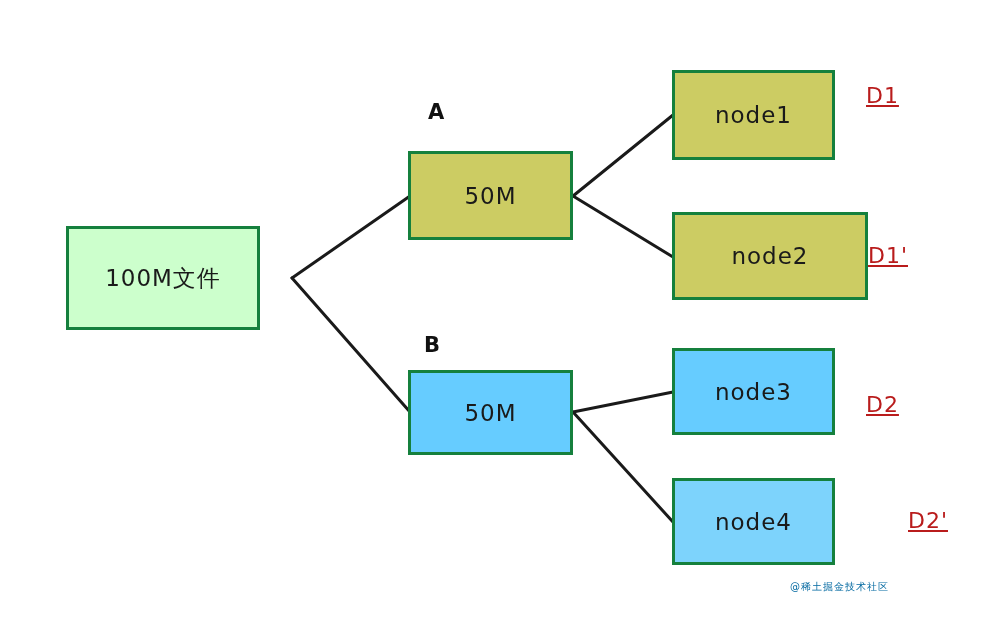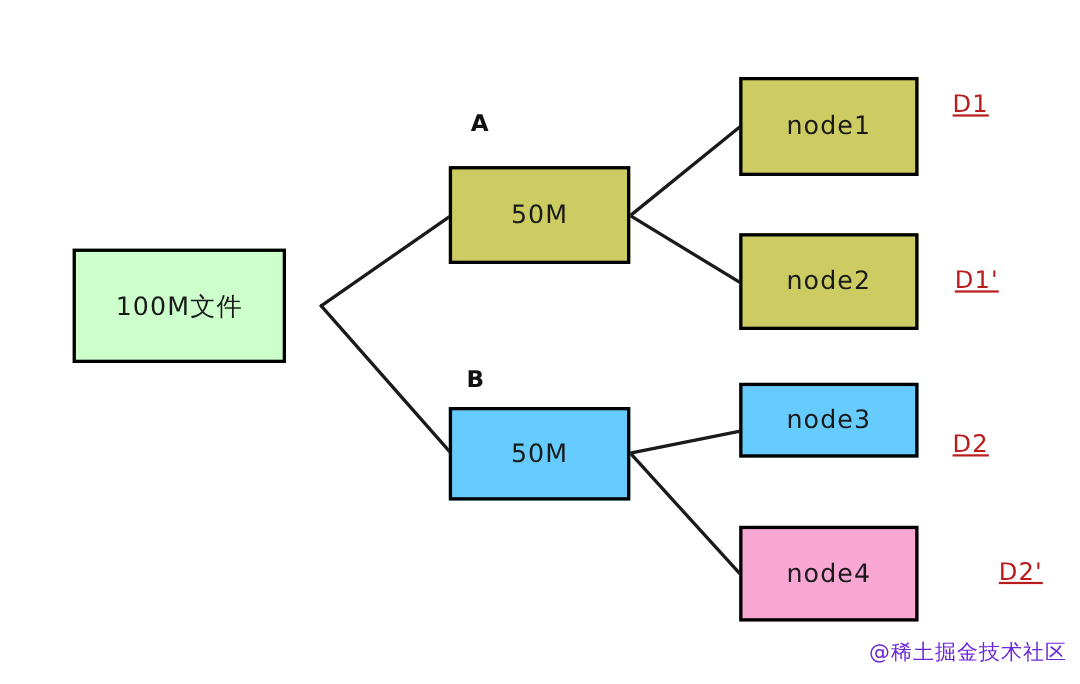--- a/index.html
+++ b/index.html
@@ -19,21 +19,21 @@
     position: absolute;
     left: 0;
     top: 0;
     width: 982px;
     height: 622px;
     pointer-events: none;
   }
   .node-box {
     position: absolute;
     box-sizing: border-box;
-    border: 3px solid #000000;
+    border: 3px solid #15803d;
     display: flex;
     align-items: center;
     justify-content: center;
     color: #1a1a1a;
     font-size: 23px;
     letter-spacing: 1px;
     font-family: "DejaVu Sans", sans-serif;
   }
   .box-source {
     left: 66px;
@@ -59,37 +59,37 @@
   .box-node1 {
     left: 672px;
     top: 70px;
     width: 163px;
     height: 90px;
     background: #cccc63;
   }
   .box-node2 {
     left: 672px;
     top: 212px;
-    width: 163px;
+    width: 196px;
     height: 88px;
     background: #cccc63;
   }
   .box-node3 {
     left: 672px;
     top: 348px;
     width: 163px;
-    height: 68px;
+    height: 87px;
     background: #66ccff;
   }
   .box-node4 {
     left: 672px;
     top: 478px;
     width: 163px;
     height: 87px;
-    background: #f9a8d4;
+    background: #7dd3fc;
   }
   .chunk-tag {
     position: absolute;
     font-size: 21px;
     font-weight: bold;
     color: #111111;
     font-family: "DejaVu Sans", sans-serif;
   }
   .tag-a { left: 428px; top: 100px; }
   .tag-b { left: 424px; top: 333px; }
@@ -102,22 +102,22 @@
     text-decoration: underline;
   }
   .rep-d1  { left: 866px; top: 83px; }
   .rep-d1p { left: 868px; top: 243px; }
   .rep-d2  { left: 866px; top: 392px; }
   .rep-d2p { left: 908px; top: 508px; }
   .watermark {
     position: absolute;
     left: 790px;
     top: 580px;
-    font-size: 19px;
-    color: #6d28d9;
+    font-size: 10px;
+    color: #0369a1;
     letter-spacing: 1px;
     font-family: "DejaVu Sans", sans-serif;
   }
 </style>
 </head>
 <body>
 
 <div id="canvas">
 
   <svg id="edge-layer" viewBox="0 0 982 622" width="982" height="622">

